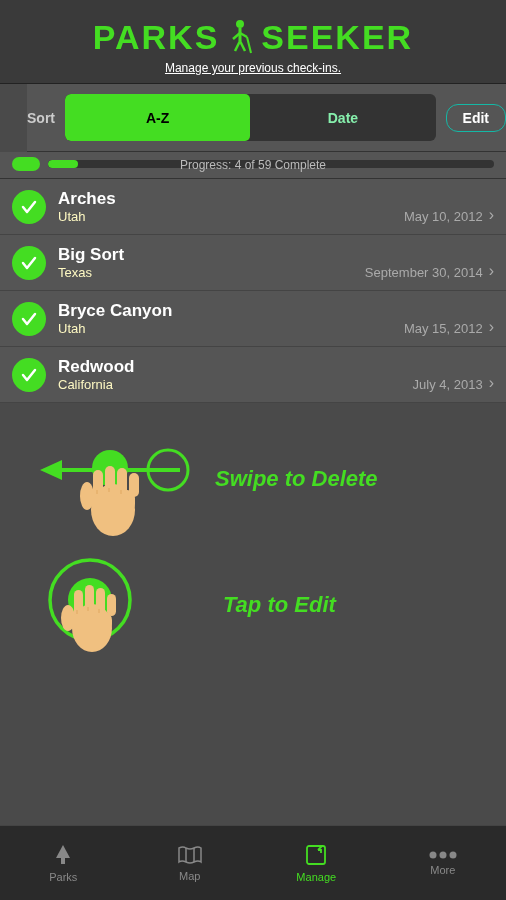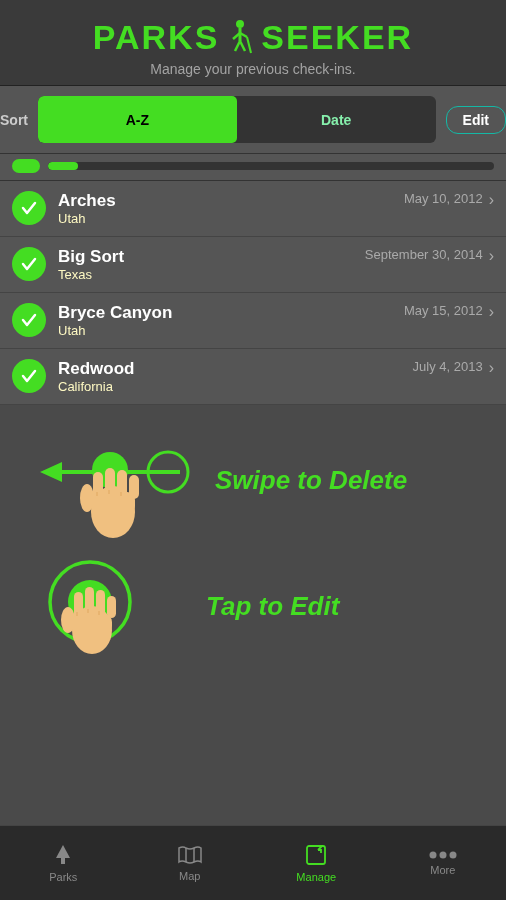--- a/index.html
+++ b/index.html
@@ -28,33 +28,35 @@
       text-transform: uppercase;
       letter-spacing: 2px;
       font-family: 'Impact', 'Arial Black', sans-serif;
       display: flex;
       align-items: center;
       justify-content: center;
       gap: 6px;
     }
 
     .subtitle {
-      color: #a3a3a3;
-      font-size: 14px;
+      color: #ffffff;
+      font-size: 12px;
       margin-top: 4px;
+      text-decoration: underline;
     }
 
     
     .sort-bar {
       background: #555555;
       padding: 10px 0;
       display: flex;
       align-items: center;
       gap: 10px;
       border-bottom: 1px solid #333;
+      margin-left: 27px;
     }
 
     .sort-label {
       color: #cccccc;
       font-size: 14px;
       font-weight: bold;
     }
 
     .sort-toggle {
       display: flex;
@@ -98,21 +100,21 @@
       cursor: pointer;
     }
 
     
     .park-list {
       background: #555;
     }
 
     .park-item {
       display: flex;
-      align-items: flex-start;
+      align-items: flex-end;
       padding: 10px 12px;
       border-bottom: 1px solid #444;
       background: #555;
       cursor: pointer;
     }
 
     .check-circle {
       width: 34px;
       height: 34px;
       border-radius: 50%;
@@ -150,21 +152,21 @@
       margin-right: 6px;
     }
 
     .chevron {
       color: #aaaaaa;
       font-size: 16px;
     }
 
     .tutorial-text {
       color: #44dd22;
-      font-size: 26px;
+      font-size: 22px;
       font-weight: bold;
       font-style: italic;
     }
 
     
     .tab-bar {
       position: absolute;
       bottom: 0;
       left: 0;
       right: 0;
@@ -280,20 +282,21 @@
   <button class="edit-btn">Edit</button>
 </div>
 
 <div class="progress-row">
   <div class="progress-inner">
     <div class="progress-dot"></div>
     <div class="progress-bar-outer">
       <div class="progress-bar-inner" style="width:6.8%"></div>
     </div>
   </div>
+  <div class="progress-center-text">Progress: 4 of 59 Complete</div>
 </div>
 
 <div class="park-list">
 
   <div class="park-item">
     <div class="check-circle">
       <svg viewBox="0 0 20 20" fill="none">
         <polyline points="4,10 8,15 16,5" stroke="#fff" stroke-width="2.5" stroke-linecap="round" stroke-linejoin="round"></polyline>
       </svg>
     </div>
@@ -377,21 +380,21 @@
         <ellipse cx="12" cy="48" rx="7" ry="14" fill="#f0c080"></ellipse>
 
         <line x1="22" y1="42" x2="22" y2="46" stroke="#e0a860" stroke-width="1"></line>
         <line x1="34" y1="40" x2="34" y2="44" stroke="#e0a860" stroke-width="1"></line>
         <line x1="46" y1="42" x2="46" y2="46" stroke="#e0a860" stroke-width="1"></line>
       </svg>
     </div>
     <div class="tutorial-text">Swipe to Delete</div>
   </div>
 
-  <div style="display:flex; align-items:center; gap:6px; padding:8px 0;">
+  <div style="display:flex; align-items:center; gap:23px; padding:8px 0;">
     <div style="position:relative; width:180px; height:105px; flex-shrink:0;">
       <svg width="130" height="105" viewBox="0 0 130 105" style="position:absolute;left:20px;top:0;">
 
         <circle cx="50" cy="48" r="40" fill="none" stroke="#44dd22" stroke-width="3.5"></circle>
 
         <circle cx="50" cy="48" r="22" fill="#44dd22"></circle>
 
         <ellipse cx="52" cy="76" rx="20" ry="24" fill="#f0c080"></ellipse>
         <rect x="32" y="60" width="40" height="20" rx="8" fill="#f0c080"></rect>
 

